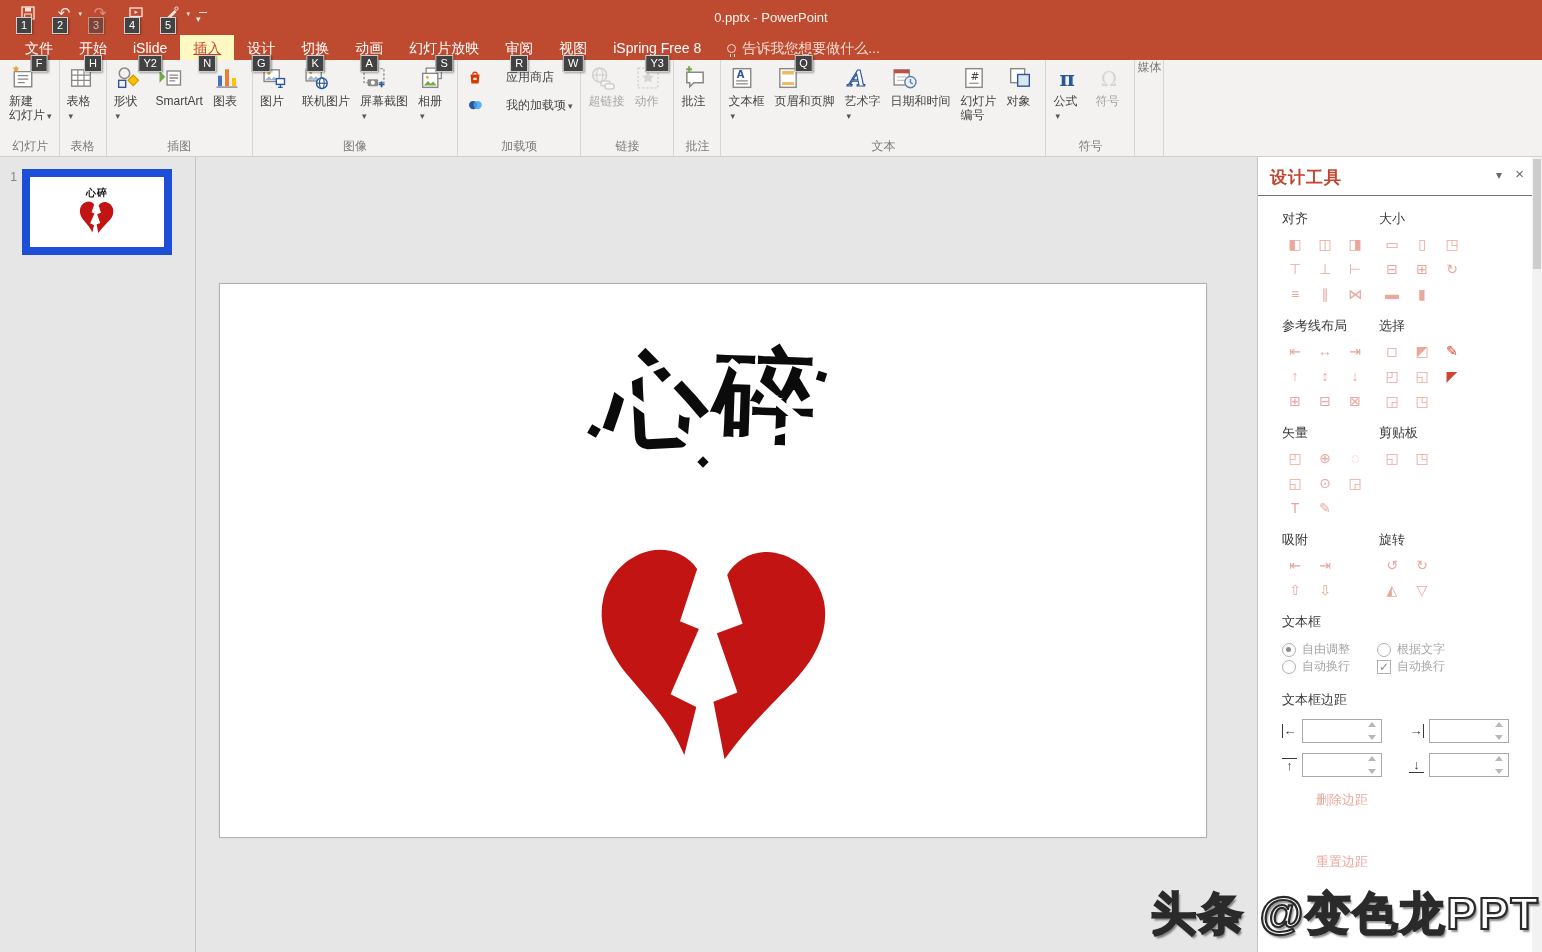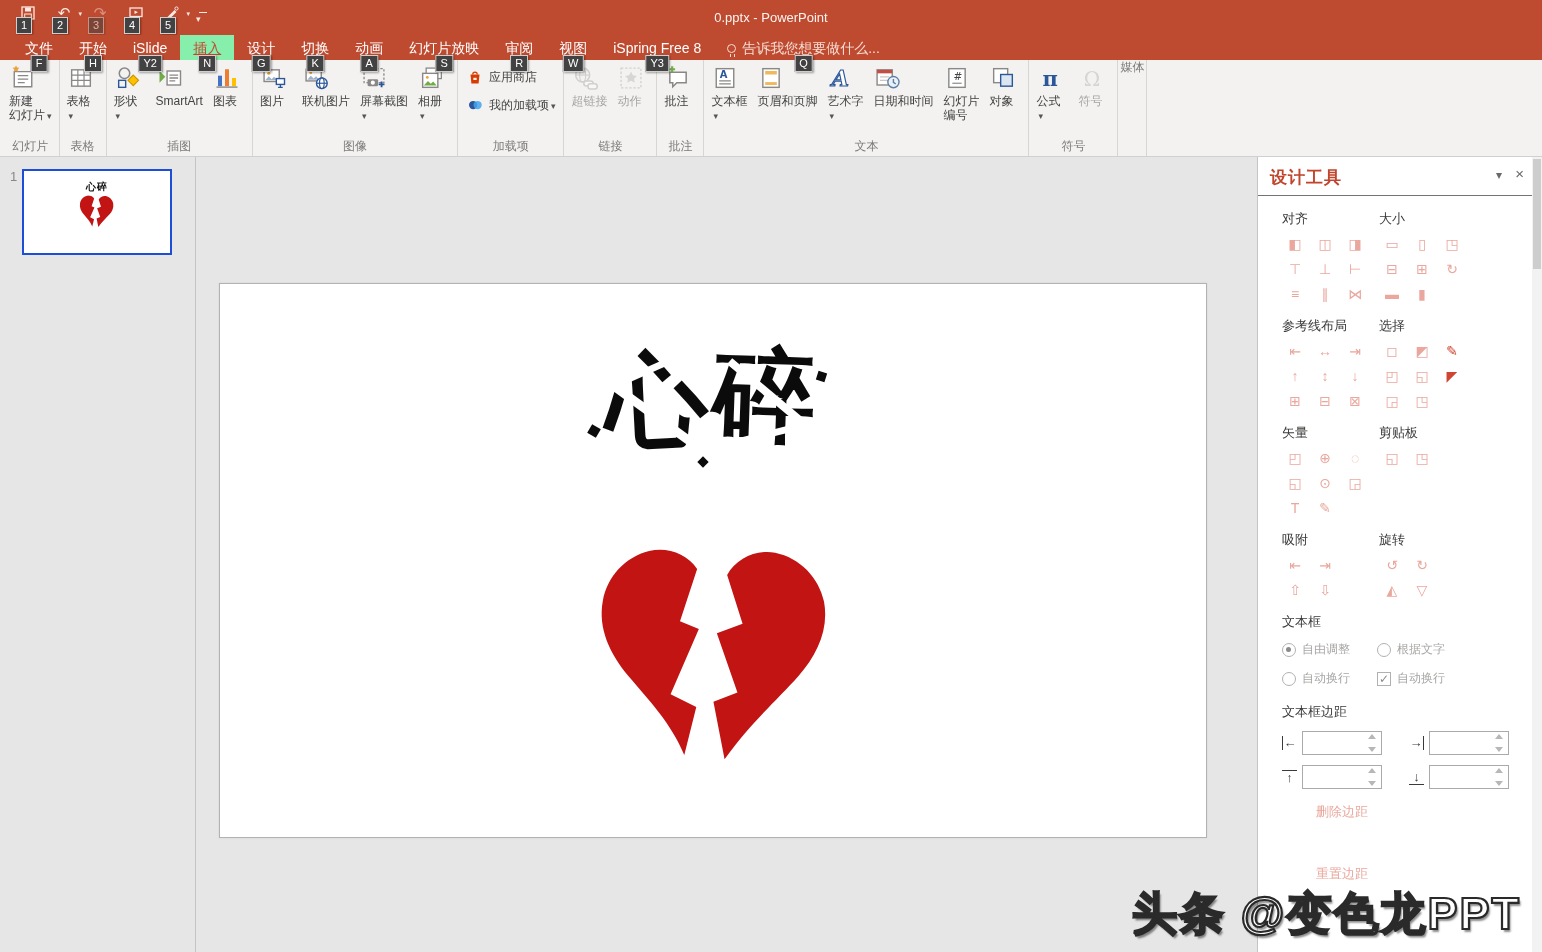--- a/index.html
+++ b/index.html
@@ -24,21 +24,21 @@
   .qat-item .keytip { position:absolute; left:0; top:15px; }
   .qat-item.disabled .keytip { opacity:.55; }
   .win-title { position:absolute; left:0; right:0; top:0; height:35px; line-height:35px;
     text-align:center; color:#FDF4F1; font-size:13px; }
 
   
   .tabrow { position:relative; height:25px; background:#BE4A2F; display:flex;
     padding-left:12px; z-index:5; }
   .tab { position:relative; padding:0 13px; height:25px; line-height:26px;
     color:#fff; font-size:14px; cursor:default; white-space:nowrap; }
-  .tab.active { background:#86efac; color:#C8432E;text-decoration:underline; }
+  .tab.active { background:#fef9c3; color:#C8432E;text-decoration:underline; }
   .tab .keytip { position:absolute; left:50%; transform:translateX(-50%); top:20px; z-index:9; }
   .tab.tellme { color:#F7DDD4; }
   .tab .bulb { display:inline-block; width:9px; height:9px; border:1.5px solid #F7DDD4;
     border-radius:50%; margin-right:6px; position:relative; top:0px; }
   .tab .bulb::after { content:""; position:absolute; left:2px; top:9px; width:3px; height:3px;
     border-left:1.5px solid #F7DDD4; border-right:1.5px solid #F7DDD4; }
 
   
   .ribbon { height:97px; background:#F3F2F1; border-bottom:1px solid #D2D0CE;
     display:flex; align-items:stretch; padding-left:2px; }
@@ -48,31 +48,31 @@
   .rbtn.big { display:flex; flex-direction:column; align-items:flex-start;
     padding:4px 5px 0; min-width:42px; cursor:default; }
   .rbtn .ric { width:28px; height:28px; margin-bottom:2px; }
   .rbtn .rl1, .rbtn .rl2 { font-size:12px; color:#444; line-height:14px; text-align:center;
     white-space:nowrap; }
   .rbtn .rl2 { min-height:12px; }
   .caret::after { content:"▾"; font-size:9px; color:#555; margin-left:2px; }
   .rbtn.disabled { opacity:.45; }
   .rgroup.stacked .rbtns { flex-direction:column; align-items:flex-start;
     justify-content:flex-start; padding:8px 6px 0; gap:10px; }
-  .rbtn.small { display:flex; align-items:center; gap:5px; font-size:12px; color:#444;
+  .rbtn.small { display:flex; align-items:center; gap:22px; font-size:12px; color:#444;
     white-space:nowrap; }
   .rbtn.small .ric { width:18px; height:18px; margin:0; }
 
   
   .workspace { position:relative; display:flex; height:795px; }
   .thumbs { width:196px; background:#E6E6E6; border-right:1px solid #C6C4C2;
     padding:12px 0 0 10px; }
   .thumb-row { display:flex; gap:5px; }
   .thumb-num { font-size:13px; color:#8A8886; }
-  .thumb { width:150px; height:86px; background:#fff; border:2px solid #1d4ed8;
+  .thumb { width:150px; height:86px; background:#fff; border:8px solid #1d4ed8;
     text-align:center; overflow:hidden; }
   .thumb-title { font-size:10px; font-weight:bold; color:#111; margin-top:9px;
     letter-spacing:1px; transform:rotate(-1deg); }
   .thumb .heart-mini { width:36px; height:34px; margin-top:1px; }
 
   .canvas { position:relative; flex:1; background:#E6E6E6; }
   .slide { position:absolute; left:23px; top:126px; width:988px; height:555px;
     background:#fff; border:1px solid #B4B2B0; box-shadow:0 0 2px rgba(0,0,0,.08); }
 
   
@@ -103,21 +103,21 @@
   .panel-ctrl.close { right:18px; font-size:15px; top:8px; }
   .panel-ctrl.close::after { content:"×"; }
   .panel-body { padding:4px 20px 0 24px; }
   .prow { display:grid; grid-template-columns:97px 1fr; }
   .ptitle { font-size:13px; color:#3B3A39; margin:10px 0 4px; }
   .pgrid { display:grid; grid-template-columns:repeat(3,30px); }
   .pgrid.cols2 { grid-template-columns:repeat(2,30px); }
   .pic { width:26px; height:25px; line-height:25px; text-align:center; font-size:14px;
     color:#E9A79E; cursor:default; }
   .pic.hot { color:#CF4531; font-weight:bold; }
-  .opt-grid { display:grid; grid-template-columns:95px 1fr; row-gap:12px; margin-top:10px; }
+  .opt-grid { display:grid; grid-template-columns:95px 1fr; margin-top:10px; }
   .opt { display:flex; align-items:center; gap:6px; font-size:12px; color:#A8A6A4; }
   .radio { width:14px; height:14px; border:1.5px solid #B3B1AF; border-radius:50%;
     position:relative; background:#fff; flex:none; }
   .radio.checked::after { content:""; position:absolute; left:3px; top:3px; width:5px;
     height:5px; border-radius:50%; background:#8C8A88; }
   .check { width:14px; height:14px; border:1.5px solid #B3B1AF; position:relative;
     background:#fff; flex:none; color:#8C8A88; font-size:12px; line-height:12px;
     text-align:center; }
   .check.checked::after { content:"✓"; }
   .mgrid { display:grid; grid-template-columns:1fr 1fr; column-gap:14px; row-gap:10px;
@@ -134,21 +134,21 @@
   .sa-up, .sa-dn { width:0; height:0; border-left:4px solid transparent;
     border-right:4px solid transparent; cursor:default; }
   .sa-up { border-bottom:5px solid #B9B7B5; }
   .sa-dn { border-top:5px solid #B9B7B5; }
   .plinks { display:flex; gap:44px; margin:14px 0 0 34px; font-size:13px; color:#E9A79E;flex-direction:column; }
   .pscroll { position:absolute; right:0; top:0; bottom:0; width:10px; background:#F2F2F2; }
   .pscroll .pthumb { position:absolute; top:2px; left:1px; width:8px; height:110px;
     background:#CDCDCD; }
 
   
-  .watermark { position:absolute; right:21px; bottom:8px; font-size:45px; font-weight:bold;
+  .watermark { position:absolute; right:2px; bottom:8px; font-size:45px; font-weight:bold;
     color:#fff; letter-spacing:2px; -webkit-text-stroke:2.2px #2A2A2A;
     text-shadow:2px 3px 2px rgba(0,0,0,.45); z-index:20; }
 </style>
 </head>
 <body>
 
 <svg width="0" height="0" style="position:absolute" aria-hidden="true">
   <defs>
     <symbol id="i-newslide" viewBox="0 0 24 24">
         <path d="M4.5 6.5h15v13h-15z" fill="#fff" stroke="#8A8886" stroke-width="1.2"></path>

